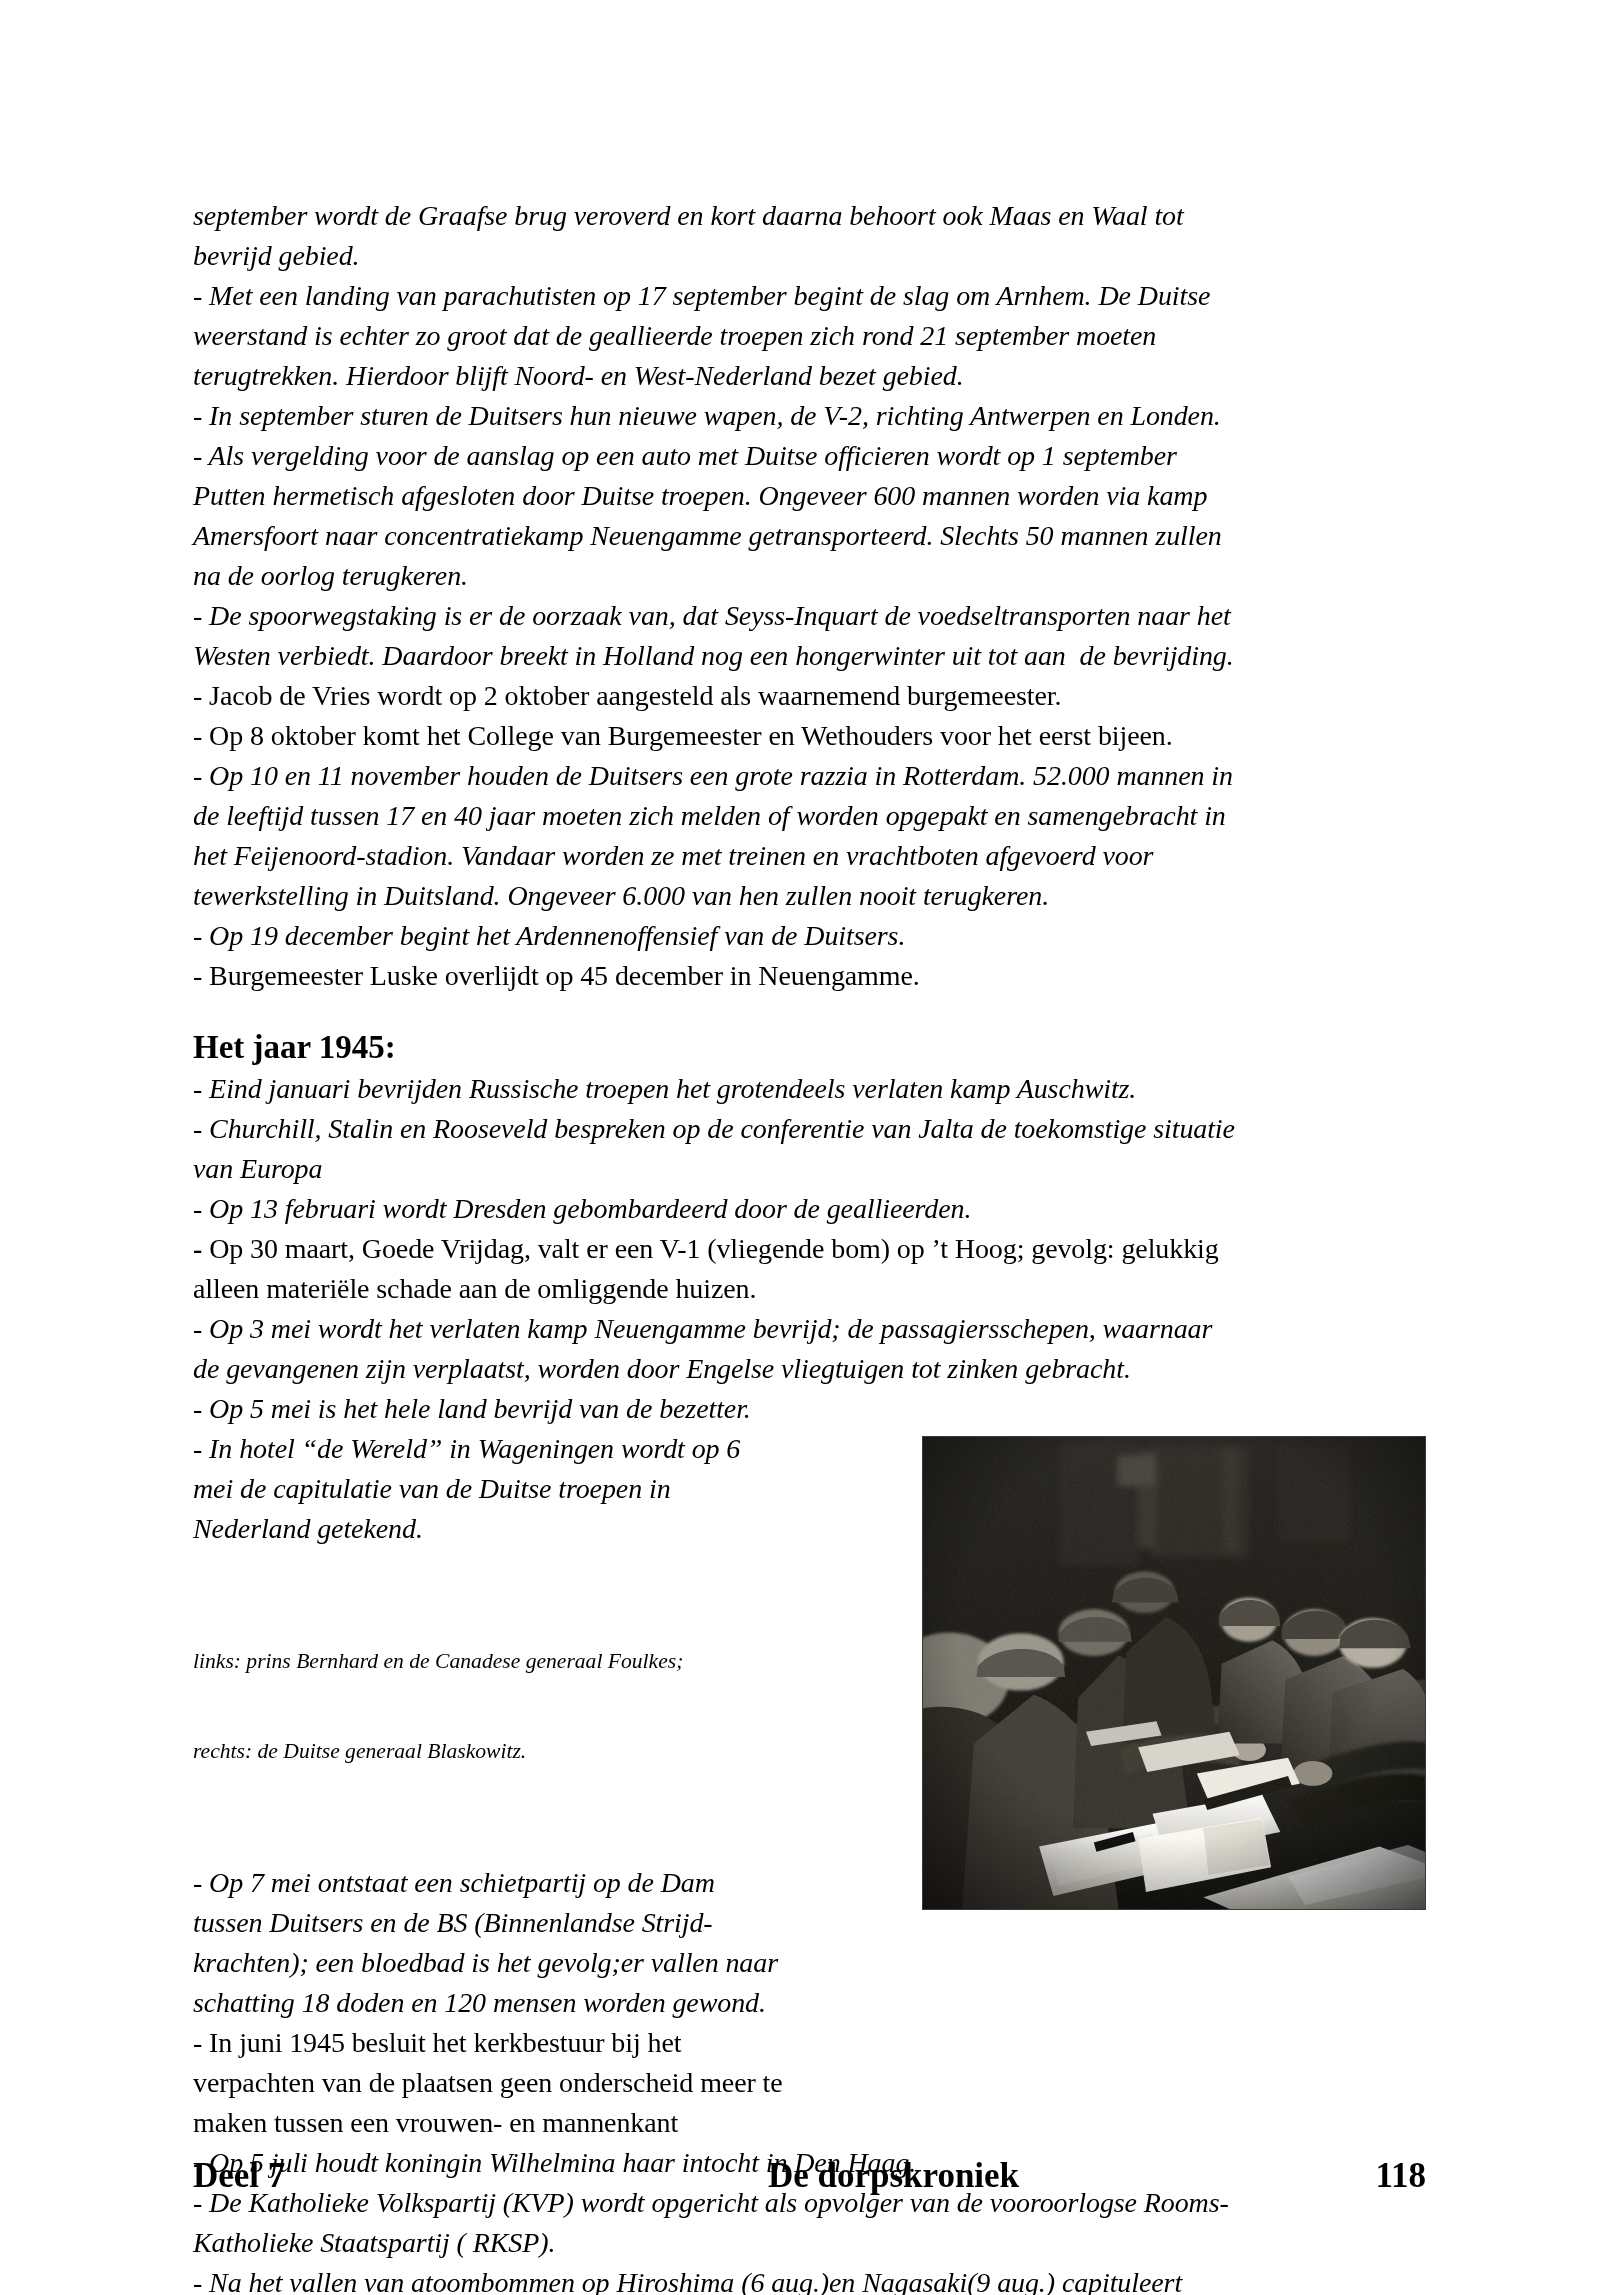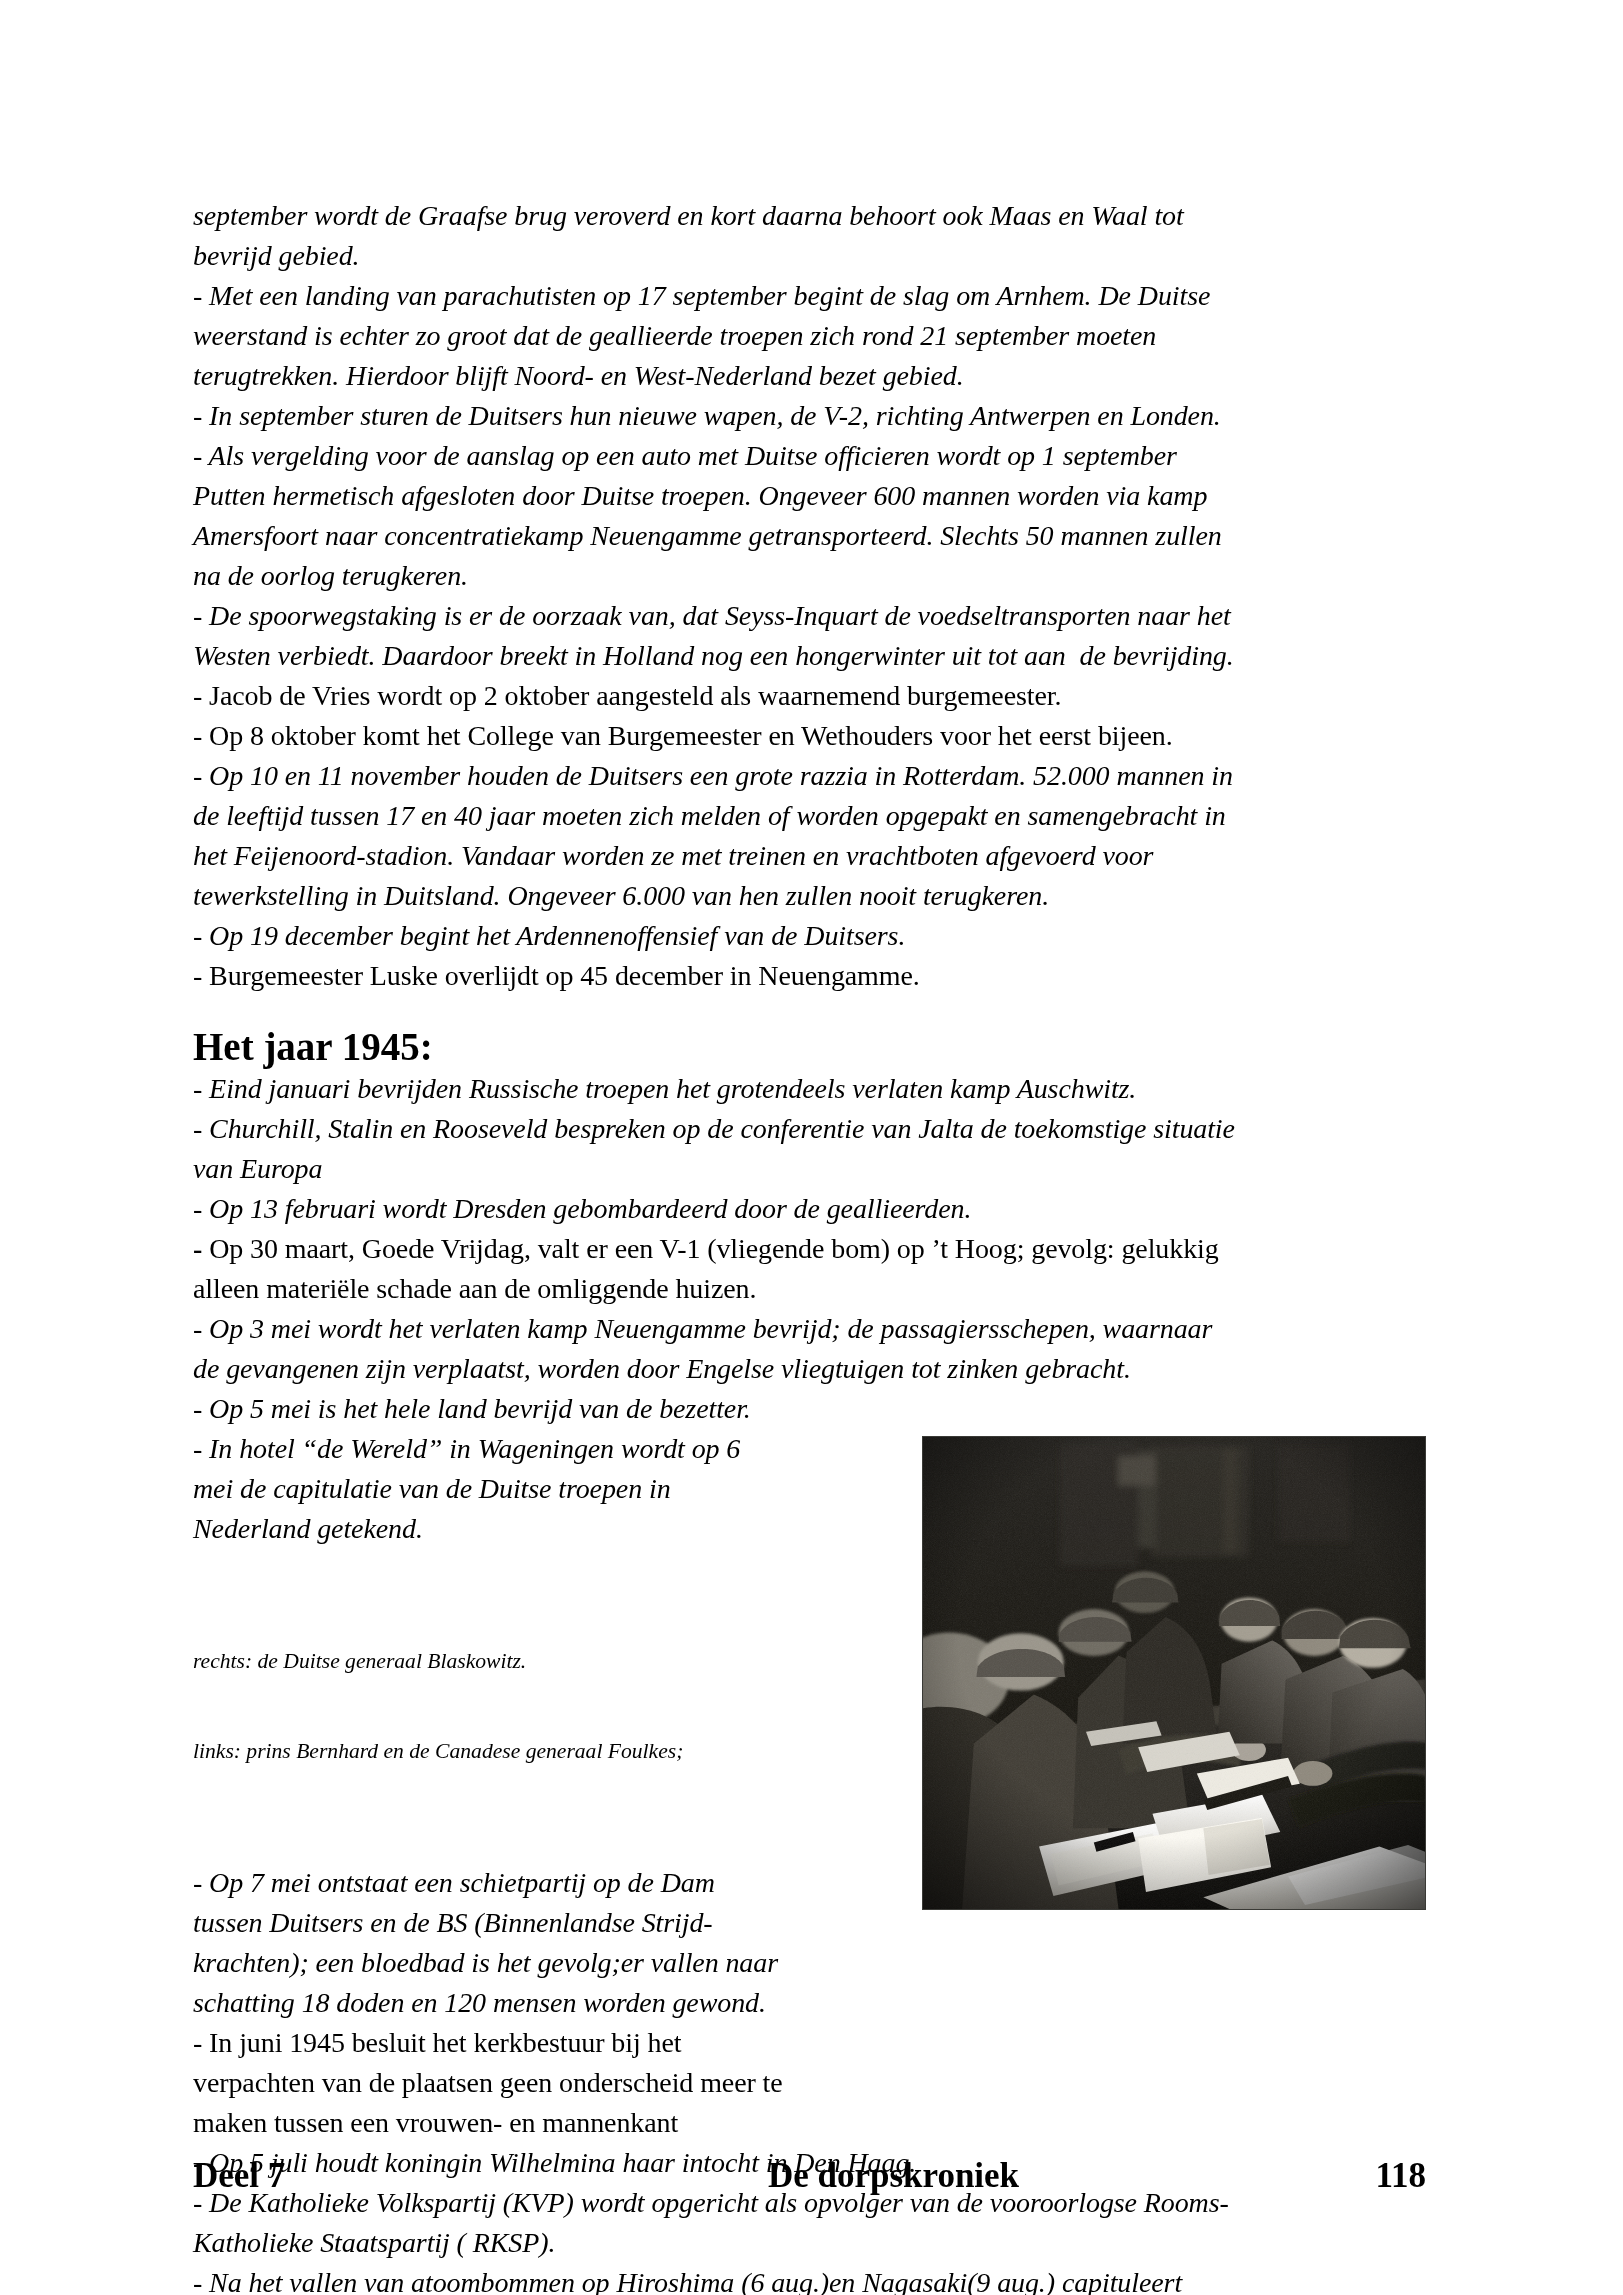--- a/index.html
+++ b/index.html
@@ -40,21 +40,21 @@
   }
   .ln.roman {
     font-style: normal;
   }
   .ln.bullet-bold::first-letter {
     font-weight: bold;
   }
 
   
   .heading {
-    font-size: 39px;
+    font-size: 33px;
     line-height: 42px;
     font-weight: bold;
     font-style: normal;
     margin-top: 30px;
     margin-bottom: 1.3px;
   }
 
   
   .photo-wrap {
     float: right;
@@ -274,22 +274,22 @@
       </div>
     </div>
 
     <div>
       <div class="ln">- In hotel “de Wereld” in Wageningen wordt op 6</div>
       <div class="ln">mei de capitulatie van de Duitse troepen in</div>
       <div class="ln">Nederland getekend.</div>
     </div>
 
     <div class="caption">
+      <div>links: prins Bernhard en de Canadese generaal Foulkes;</div>
       <div>rechts: de Duitse generaal Blaskowitz.</div>
-      <div>links: prins Bernhard en de Canadese generaal Foulkes;</div>
     </div>
 
     <div>
       <div class="ln">- Op 7 mei ontstaat een schietpartij op de Dam</div>
       <div class="ln">tussen Duitsers en de BS (Binnenlandse Strijd-</div>
       <div class="ln">krachten); een bloedbad is het gevolg;er vallen naar</div>
       <div class="ln">schatting 18 doden en 120 mensen worden gewond.</div>
     </div>
 
     <div>

